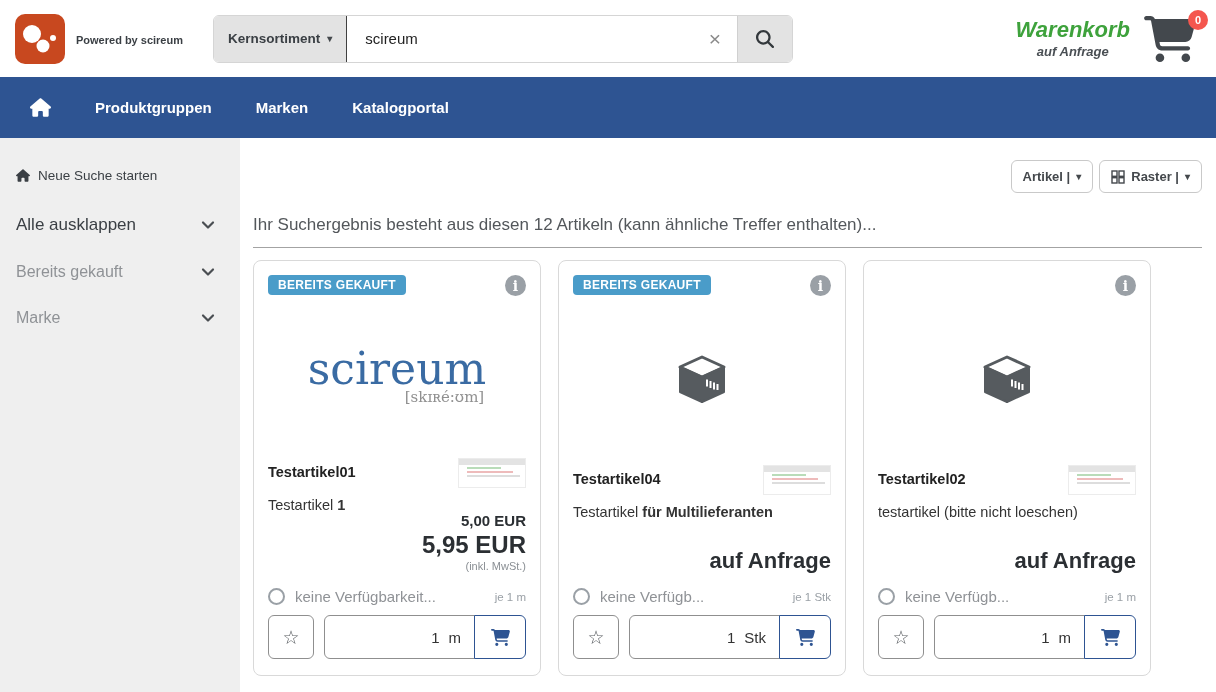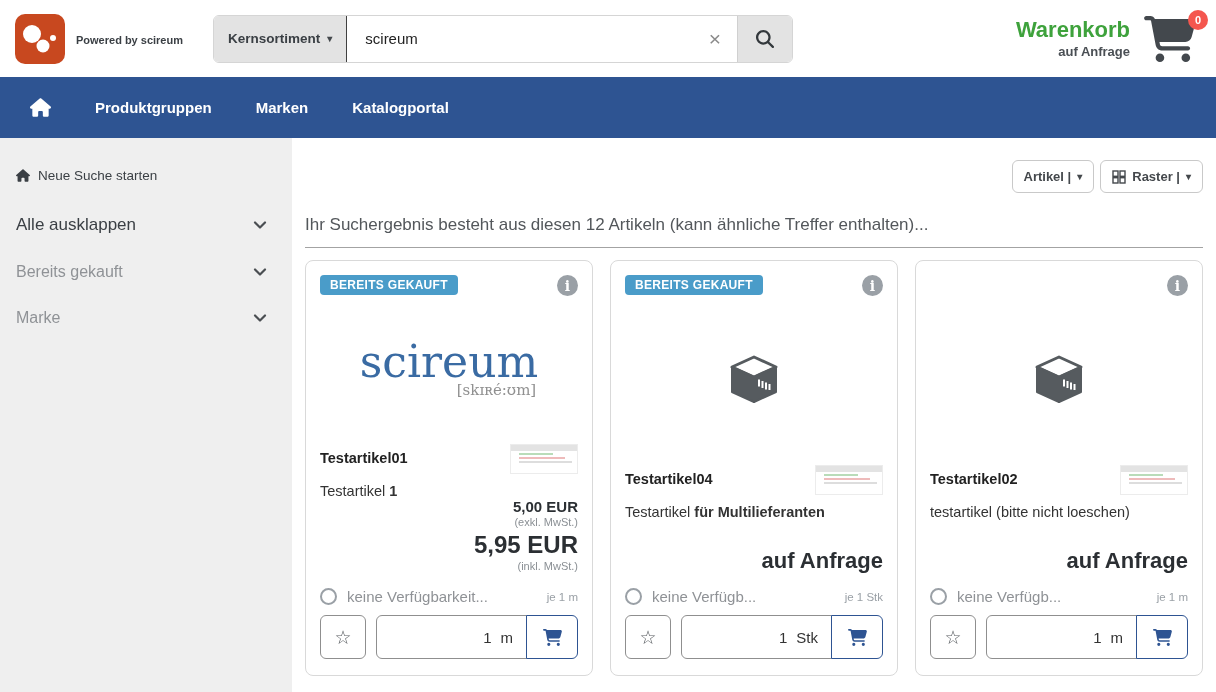--- a/index.html
+++ b/index.html
@@ -19,36 +19,36 @@
   }
   .search-cat {
     background:#e3e3e3; display:flex; align-items:center; gap:7px; padding:0 14px;
     font-size:13.5px; font-weight:700; color:#3a3f44; border-right:1px solid #404040; cursor:pointer; white-space:nowrap;
   }
   .search-input-wrap { flex:1; display:flex; align-items:center; background:#fff; padding:0 12px 0 18px; }
   .search-input { flex:1; border:none; outline:none; font-size:15px; color:#222; font-family:"Liberation Sans", sans-serif; background:transparent; }
   .clear-btn { font-size:21px; color:#8a8a8a; cursor:pointer; padding:0 4px; line-height:1; }
   .search-btn { width:55px; background:#e3e3e3; border:none; border-left:1px solid #d0d0d0; display:flex; align-items:center; justify-content:center; cursor:pointer; }
   .cart-area { margin-left:auto; display:flex; align-items:center; gap:14px; cursor:pointer; }
-  .cart-labels { text-align:right; }
+  .cart-labels { text-align:center;font-style:italic; }
   .cart-title { font-size:22px; font-weight:700; color:#3ea23c; line-height:1.1; }
   .cart-sub { font-size:13px; font-weight:600; color:#4a4f54; margin-top:2px; }
   .cart-icon-wrap { position:relative; padding:4px 6px 0 0; }
   .cart-badge {
     position:absolute; top:-2px; right:-6px; min-width:20px; height:20px; border-radius:50%;
     background:#f4564e; color:#fff; font-size:11px; font-weight:700;
     display:flex; align-items:center; justify-content:center;
   }
   
   .navbar { height:61px; background:#2e5492; display:flex; align-items:center; padding-left:30px; gap:44px; }
   .nav-home { display:flex; align-items:center; cursor:pointer; }
   .nav-item { color:#fff; font-size:15px; font-weight:600; cursor:pointer; }
   
   .content { display:flex; height:554px; }
-  .sidebar { width:292px; background:#efefef; padding:20px 24px 0 16px; flex-shrink:0; }
+  .sidebar { width:240px; background:#efefef; padding:20px 24px 0 16px; flex-shrink:0; }
   .side-new-search { display:flex; align-items:center; gap:8px; font-size:13.5px; color:#3a3f44; cursor:pointer; margin:10px 0 0 0; }
   .side-row { display:flex; align-items:center; justify-content:space-between; cursor:pointer; }
   .side-expand { margin-top:32px; font-size:17px; color:#3a3f44; }
   .side-filter { margin-top:28px; font-size:16px; color:#8f9296; }
   .main { flex:1; padding:22px 14px 0 13px; background:#fff; }
   
   .toolbar { display:flex; justify-content:flex-end; gap:6px; }
   .tool-btn {
     background:#fff; border:1px solid #c9c9c9; border-radius:6px; padding:8px 11px;
     font-size:13px; font-weight:700; color:#44484c; display:flex; align-items:center; gap:6px; cursor:pointer;
@@ -237,21 +237,20 @@
           <div class="thumb">
             <div class="t-bar"></div>
               <div class="t-line g"></div>
               <div class="t-line r"></div>
               <div class="t-line"></div>
           </div>
         </div>
         <div class="card-desc"><span>Testartikel </span><b>1</b></div>
         <div class="price-area">
           <div class="price-sm">5,00 EUR</div>
-          <div class="price-note">(exkl. MwSt.)</div>
           <div class="price-lg">5,95 EUR</div>
           <div class="price-note">(inkl. MwSt.)</div>
         </div>
         <div class="avail-row">
           <div class="avail-left">
             <span class="avail-circle"></span>
             <span class="avail-text">keine Verfügbarkeit...</span>
           </div>
           <span class="per-unit">je 1 m</span>
         </div>

